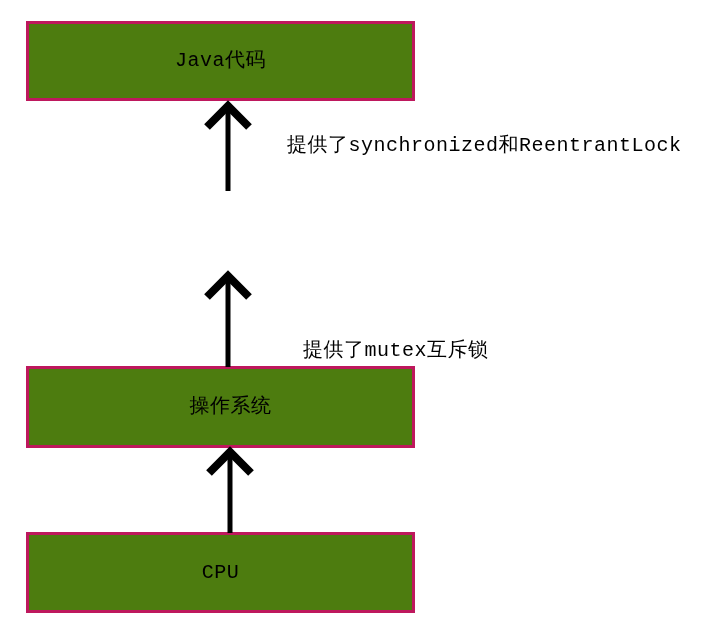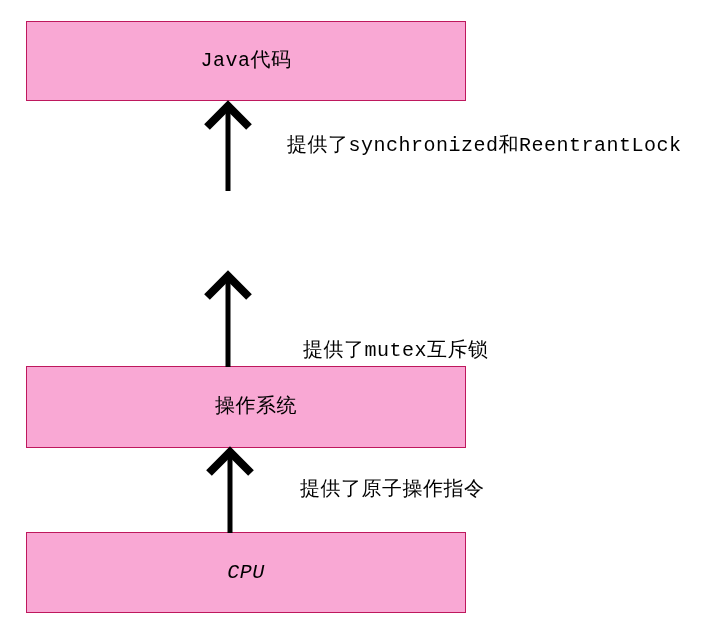--- a/index.html
+++ b/index.html
@@ -12,38 +12,38 @@
     width: 712px;
     height: 640px;
     background: #ffffff;
     font-family: "Liberation Mono", "DejaVu Sans Mono", monospace;
     color: #000000;
     overflow: hidden;
   }
   .box {
     position: absolute;
     left: 26px;
-    width: 440px;
-    border: 1px solid #be185d;
+    width: 389px;
+    border: 3px solid #be185d;
     box-sizing: border-box;
-    background: #f9a8d4;
+    background: #4d7c0f;
     display: flex;
     align-items: center;
     justify-content: center;
   }
   .box-label {
     font-size: 20px;
     line-height: 1;
     white-space: nowrap;
     letter-spacing: 0.5px;
   }
   .box-java { top: 21px;  height: 80px; }
   .box-jvm  { top: 190px; height: 82px; }
   .box-os   { top: 366px; height: 82px; padding-left: 20px; }
-  .box-cpu  { top: 532px; height: 81px; font-style: italic; }
+  .box-cpu  { top: 532px; height: 81px; }
 
   .arrow-label {
     position: absolute;
     font-size: 20px;
     line-height: 26px;
     white-space: nowrap;
     letter-spacing: 0.5px;
   }
   .arrow-label-1 { left: 287px; top: 133px; }
   .arrow-label-2 { left: 303px; top: 306px; margin-top: 32px; }
@@ -71,21 +71,20 @@
   <div class="box box-os">
     <span class="box-label">操作系统</span>
   </div>
 
   <div class="box box-cpu">
     <span class="box-label">CPU</span>
   </div>
 
   <div class="arrow-label arrow-label-1">提供了synchronized和ReentrantLock</div>
   <div class="arrow-label arrow-label-2">提供了mutex互斥锁</div>
-  <div class="arrow-label arrow-label-3">提供了原子操作指令</div>
 
   <svg class="arrow-layer" width="712" height="640" viewBox="0 0 712 640" xmlns="http://www.w3.org/2000/svg">
     <g stroke="#000000" fill="none">
       <line x1="228" y1="107" x2="228" y2="191" stroke-width="5"></line>
       <polyline points="207,127 228,106 249,127" stroke-width="8"></polyline>
     </g>
     <g stroke="#000000" fill="none">
       <line x1="228" y1="277" x2="228" y2="367" stroke-width="5"></line>
       <polyline points="207,297 228,276 249,297" stroke-width="8"></polyline>
     </g>

